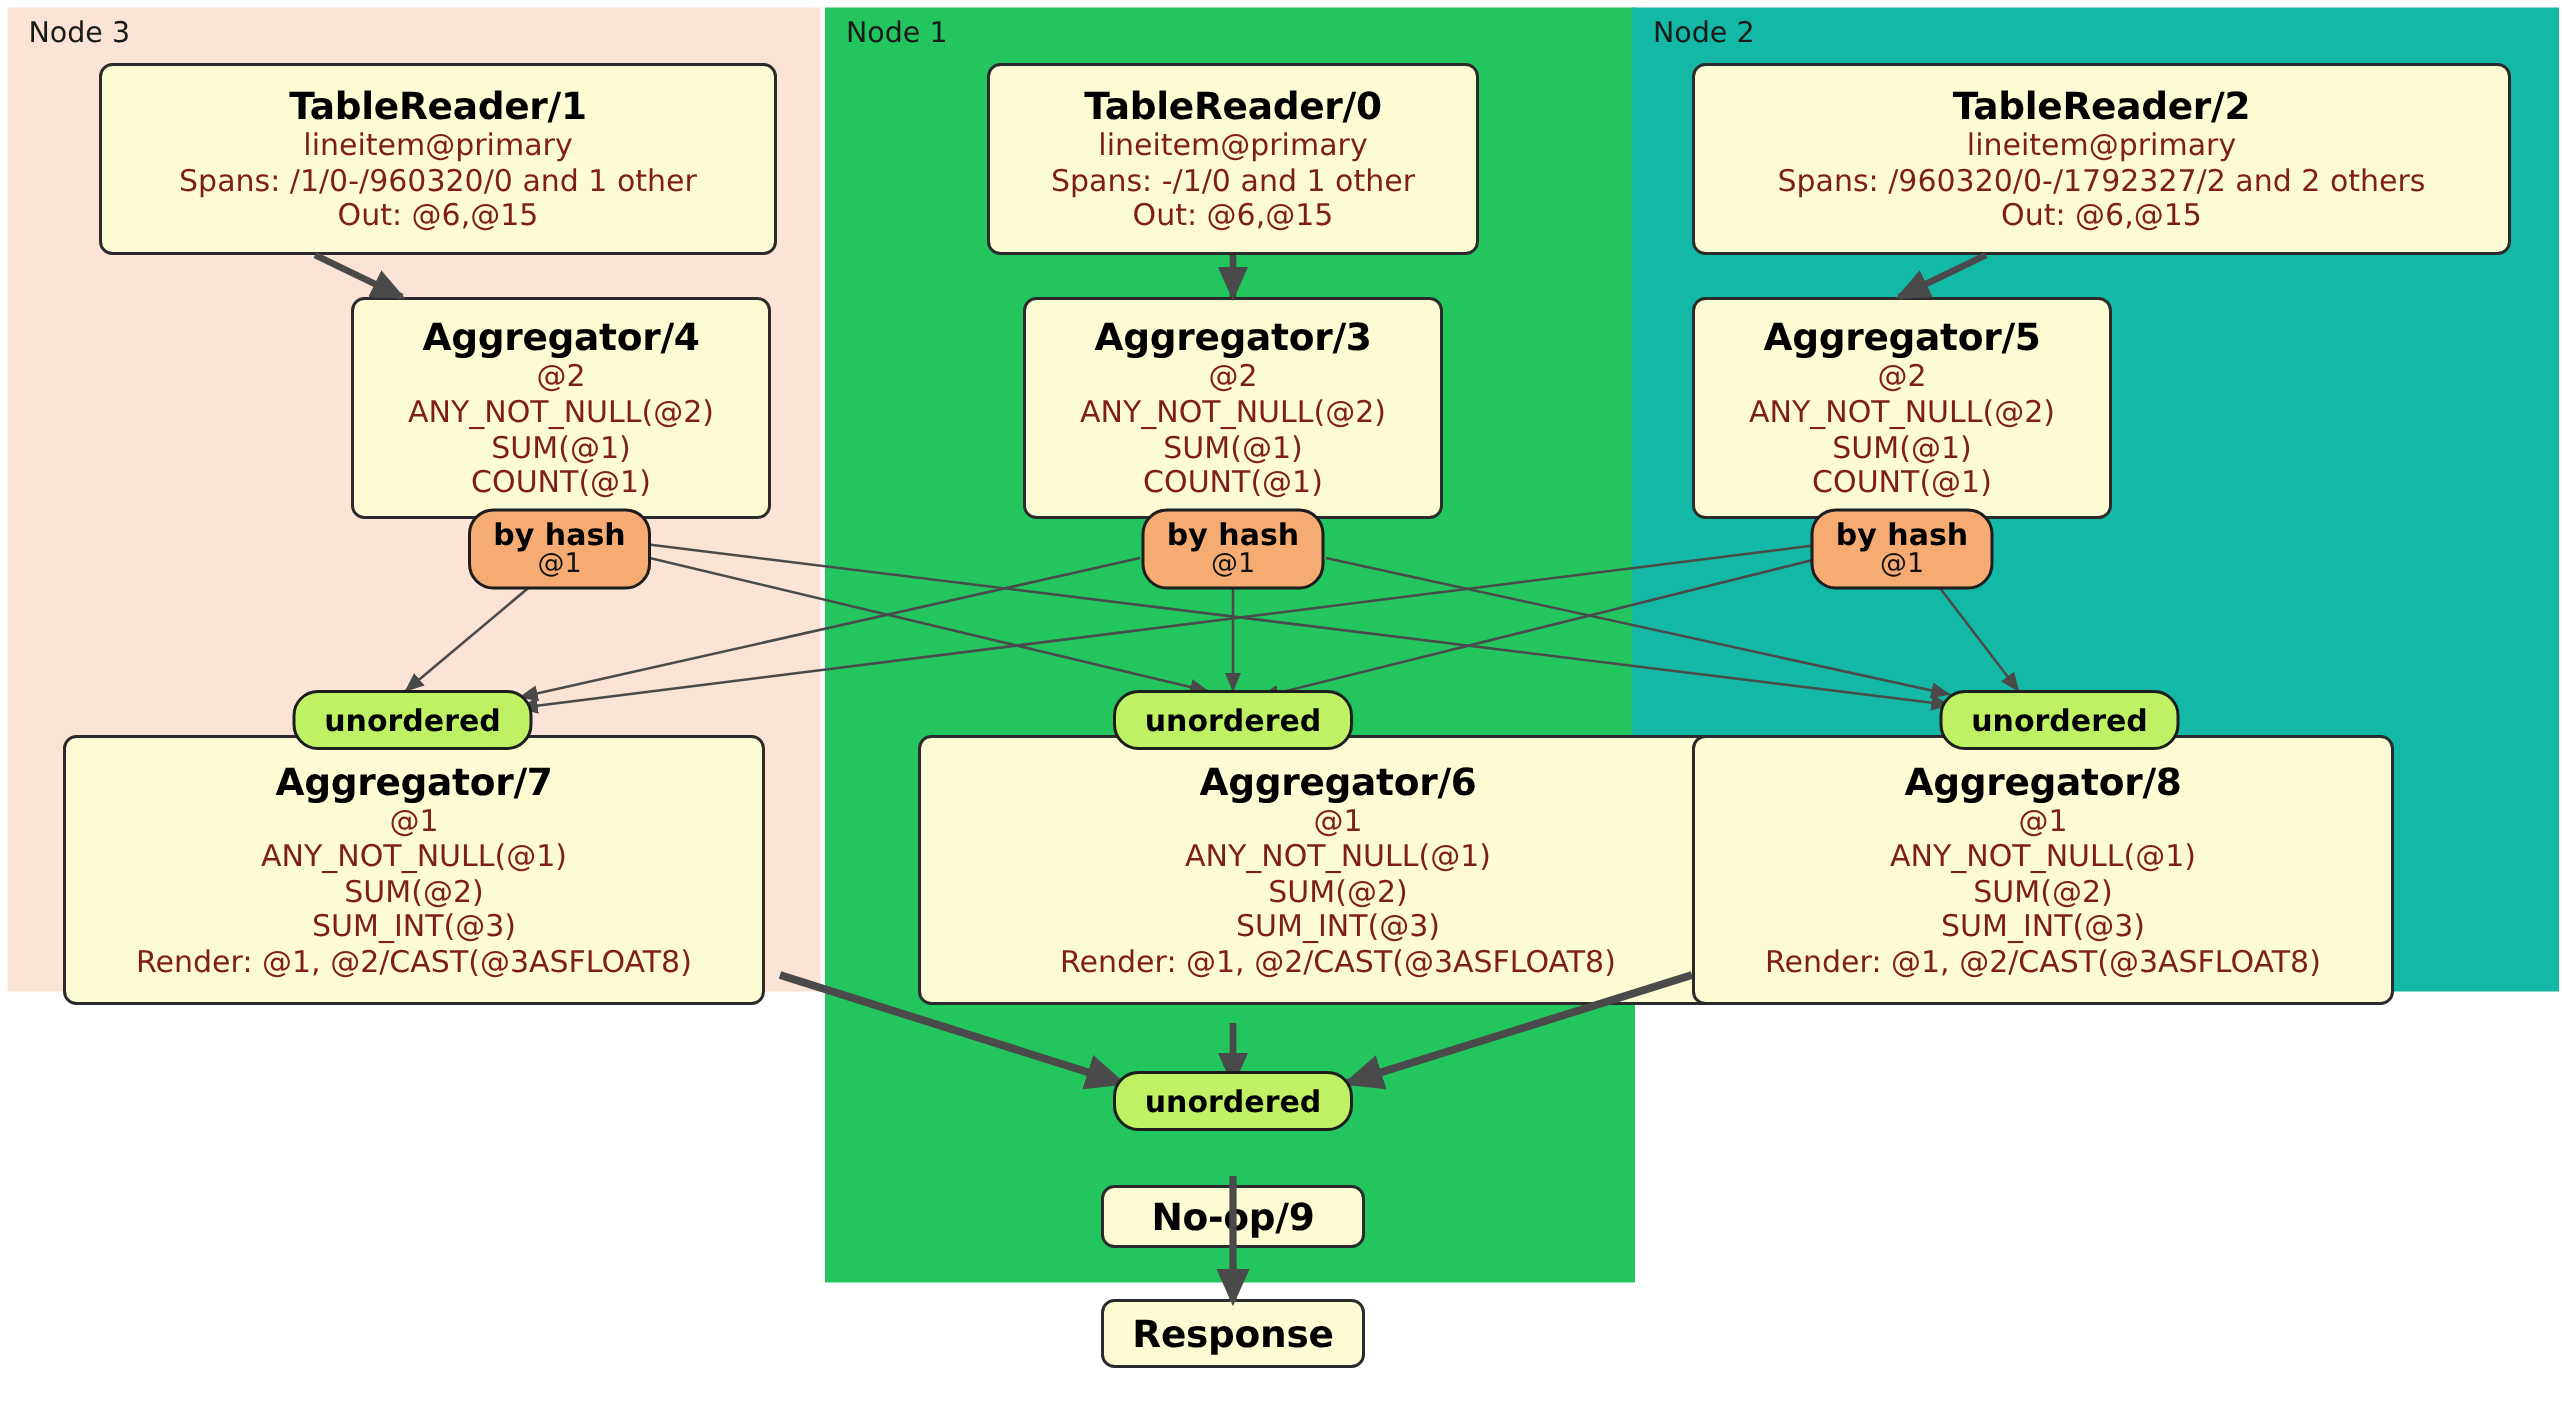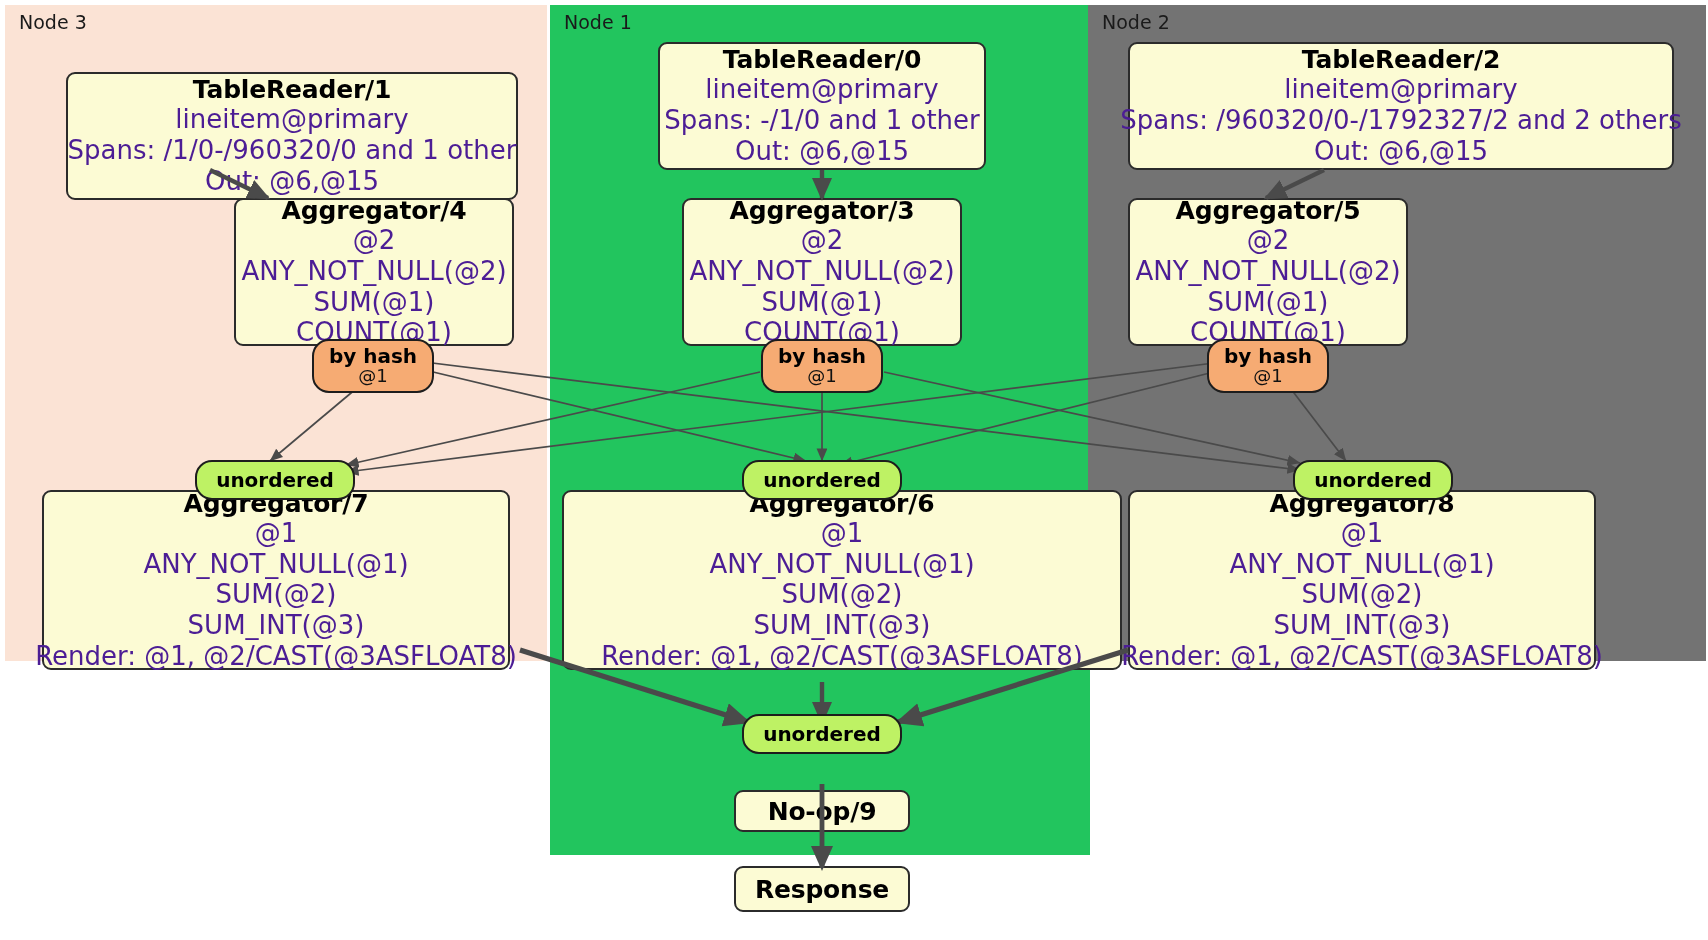--- a/index.html
+++ b/index.html
@@ -22,21 +22,21 @@
     background:#fcfbd4;border:2.2px solid #2b2b2b;
     border-radius:9px;
     display:flex;flex-direction:column;align-items:center;justify-content:center;
     text-align:center;z-index:6;
   }
   .node-title{
     font-weight:bold;font-size:25px;color:#000;line-height:1.16;
     letter-spacing:-0.2px;white-space:nowrap;
   }
   .node-line{
-    font-size:26px;color:#4c1d95;line-height:1.18;white-space:nowrap;
+    font-size:20px;color:#7f1d1d;line-height:1.18;white-space:nowrap;
   }
 
   .badge{
     position:absolute;box-sizing:border-box;
     border:2.2px solid #1d1d1d;border-radius:17px;
     display:flex;flex-direction:column;align-items:center;justify-content:center;
     text-align:center;z-index:9;
   }
   .badge-hash{background:#f6ab73;}
   .badge-unordered{background:#bef264;}
@@ -52,21 +52,21 @@
 <div id="stage">
 
   <div class="panel" style="left:5px;top:5px;width:542px;height:656px;background:#fbe3d5;">
     <div class="panel-label">Node 3</div>
   </div>
 
   <div class="panel" style="left:550px;top:5px;width:540px;height:850px;background:#22c55e;">
     <div class="panel-label">Node 1</div>
   </div>
 
-  <div class="panel" style="left:1088px;top:5px;width:618px;height:656px;background:#737373;">
+  <div class="panel" style="left:1088px;top:5px;width:618px;height:656px;background:#14b8a6;">
     <div class="panel-label">Node 2</div>
   </div>
 
   <svg class="edges">
     <defs>
       <marker id="ah-thin" markerWidth="9" markerHeight="9" refX="7.4" refY="3.2" orient="auto" markerUnits="strokeWidth">
         <path d="M0,0 L7.6,3.2 L0,6.4 z" fill="#4a4a4a"></path>
       </marker>
       <marker id="ah-thick" markerWidth="6" markerHeight="6" refX="4.6" refY="2.3" orient="auto" markerUnits="strokeWidth">
         <path d="M0,0 L5.2,2.3 L0,4.6 z" fill="#4a4a4a"></path>
@@ -92,21 +92,21 @@
     <path d="M 822,170 L 822,198" stroke="#4a4a4a" stroke-width="4.4" fill="none" marker-end="url(#ah-thick)"></path>
     <path d="M 1324,170 L 1266,198" stroke="#4a4a4a" stroke-width="4.4" fill="none" marker-end="url(#ah-thick)"></path>
 
     <path d="M 520,650 L 748,722" stroke="#4a4a4a" stroke-width="5.2" fill="none" marker-end="url(#ah-thick)"></path>
     <path d="M 822,682 L 822,722" stroke="#4a4a4a" stroke-width="4.4" fill="none" marker-end="url(#ah-thick)"></path>
     <path d="M 1128,650 L 898,722" stroke="#4a4a4a" stroke-width="5.2" fill="none" marker-end="url(#ah-thick)"></path>
 
     <path d="M 822,784 L 822,868" stroke="#4a4a4a" stroke-width="4.8" fill="none" marker-end="url(#ah-thick)"></path>
   </svg>
 
-  <div class="node-box" style="left:66px;top:42px;width:452px;height:128px;margin-top:30px;">
+  <div class="node-box" style="left:66px;top:42px;width:452px;height:128px;">
     <div class="node-title">TableReader/1</div>
     <div class="node-line">lineitem@primary</div>
     <div class="node-line">Spans: /1/0-/960320/0 and 1 other</div>
     <div class="node-line">Out: @6,@15</div>
   </div>
 
   <div class="node-box" style="left:234px;top:198px;width:280px;height:148px;">
     <div class="node-title">Aggregator/4</div>
     <div class="node-line">@2</div>
     <div class="node-line">ANY_NOT_NULL(@2)</div>
@@ -149,21 +149,21 @@
 
   <div class="badge badge-hash" style="left:761px;top:339px;width:122px;height:54px;">
     <div class="badge-title">by hash</div>
     <div class="badge-sub">@1</div>
   </div>
 
   <div class="badge badge-unordered" style="left:742px;top:460px;width:160px;height:40px;">
     <div class="badge-title">unordered</div>
   </div>
 
-  <div class="node-box" style="left:562px;top:490px;width:560px;height:180px;">
+  <div class="node-box" style="left:612px;top:490px;width:560px;height:180px;">
     <div class="node-title">Aggregator/6</div>
     <div class="node-line">@1</div>
     <div class="node-line">ANY_NOT_NULL(@1)</div>
     <div class="node-line">SUM(@2)</div>
     <div class="node-line">SUM_INT(@3)</div>
     <div class="node-line">Render: @1, @2/CAST(@3ASFLOAT8)</div>
   </div>
 
   <div class="badge badge-unordered" style="left:742px;top:714px;width:160px;height:40px;">
     <div class="badge-title">unordered</div>

